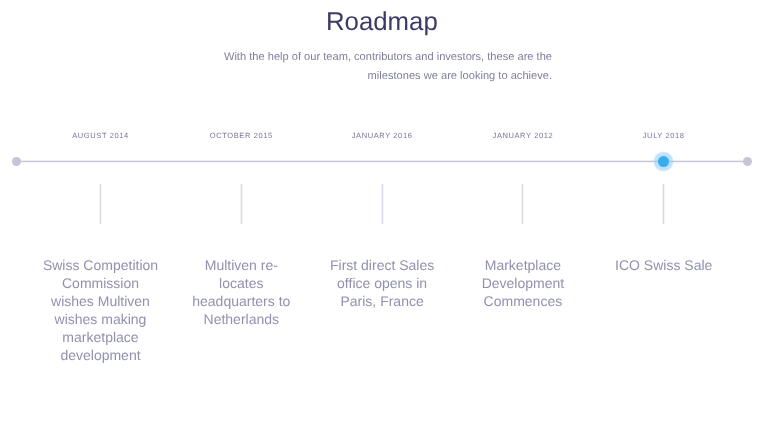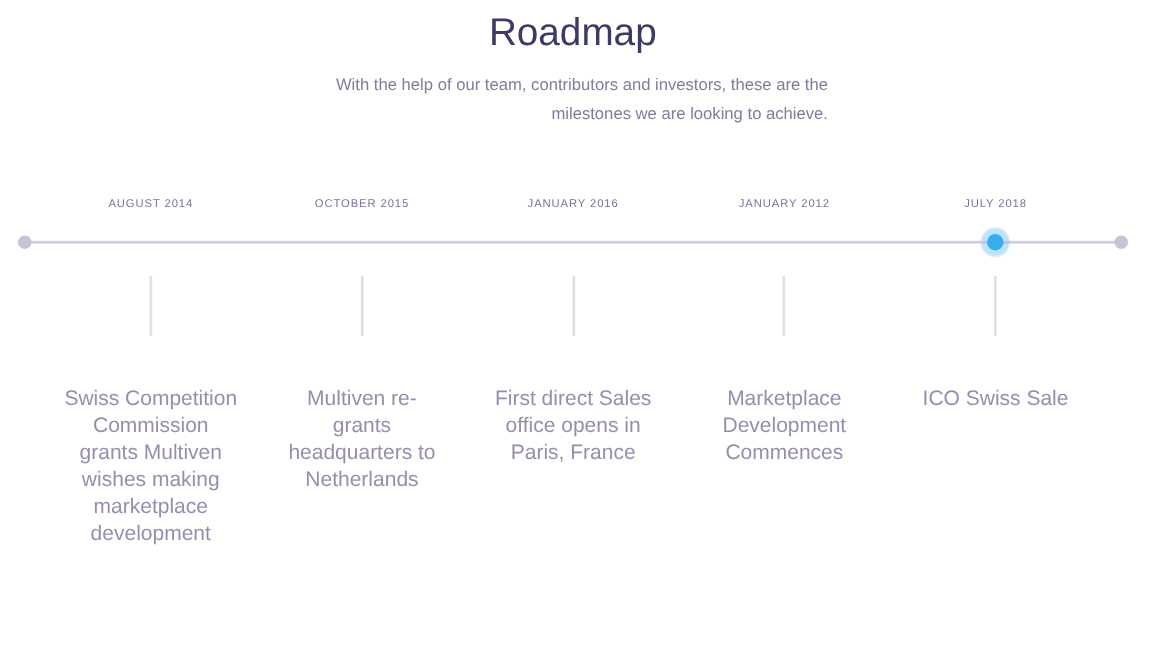--- a/index.html
+++ b/index.html
@@ -106,32 +106,32 @@
     <div class="axis"></div>
     <div class="end-dot left"></div>
     <div class="end-dot right"></div>
     <div id="cols">
         <div class="col" style="left: 100.5px;">
           <div class="date">AUGUST 2014</div>
           <div class="stem"></div>
           <div class="desc">
             <div>Swiss Competition</div>
             <div>Commission</div>
-            <div>grants Multiven</div>
+            <div>wishes Multiven</div>
             <div>wishes making</div>
             <div>marketplace</div>
             <div>development</div>
           </div>
         </div>
         <div class="col" style="left: 241.3px;">
           <div class="date">OCTOBER 2015</div>
           <div class="stem"></div>
           <div class="desc">
             <div>Multiven re-</div>
-            <div>grants</div>
+            <div>locates</div>
             <div>headquarters to</div>
             <div>Netherlands</div>
           </div>
         </div>
         <div class="col" style="left: 382.1px;">
           <div class="date">JANUARY 2016</div>
           <div class="stem"></div>
           <div class="desc">
             <div>First direct Sales</div>
             <div>office opens in</div>

